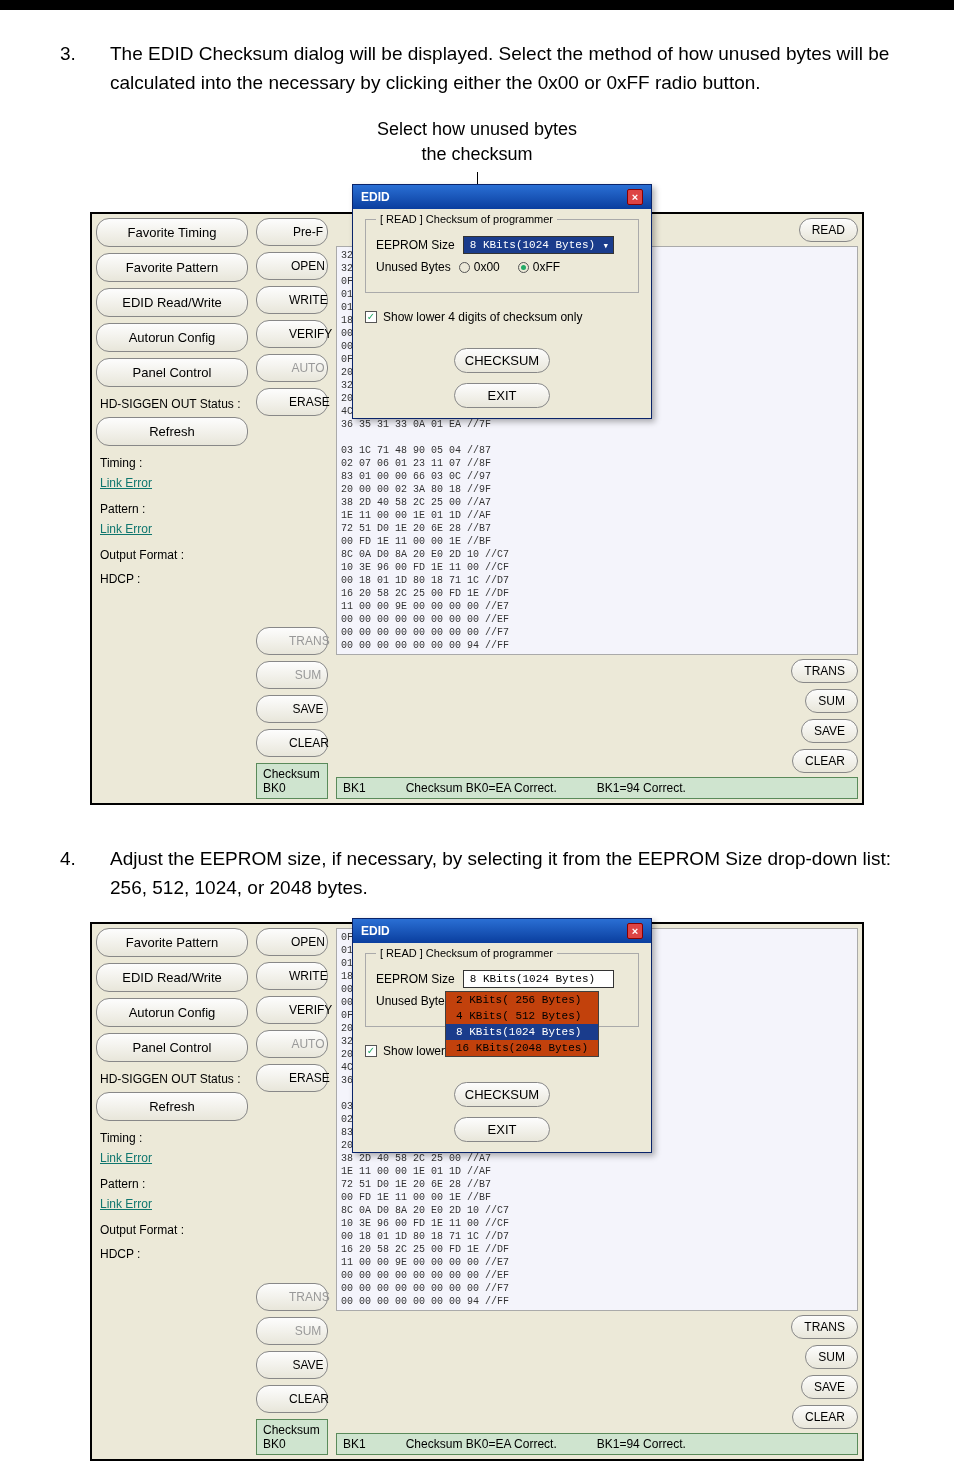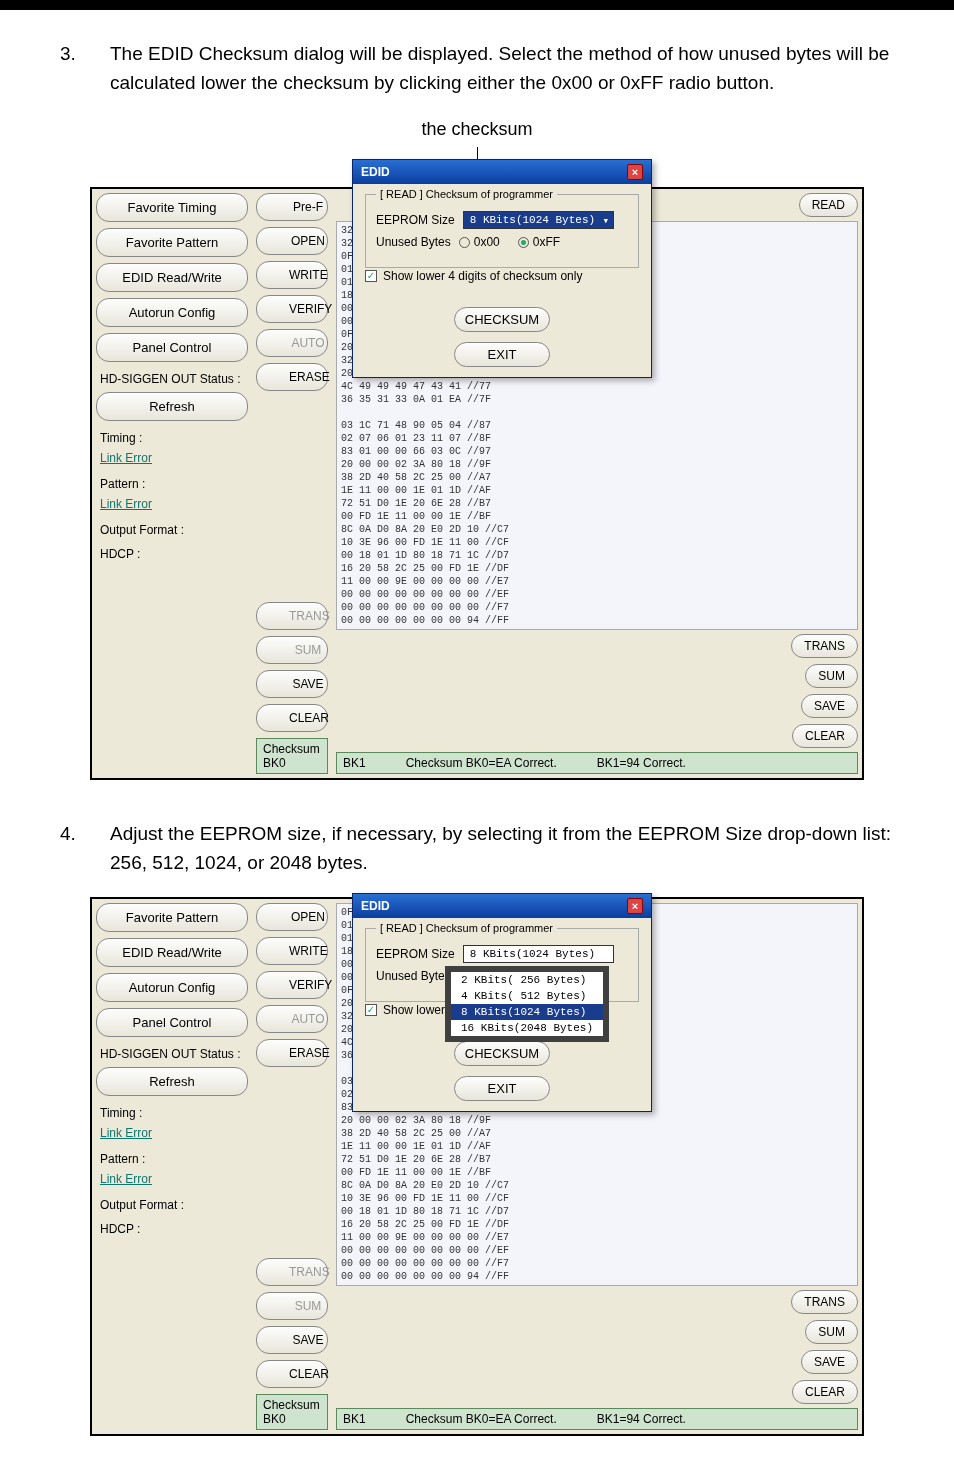--- a/index.html
+++ b/index.html
@@ -91,33 +91,33 @@
     justify-content:space-between;
     align-items:center;
   }
   .dialog-close {
     width:16px;height:16px;background:#d44;color:#fff;
     display:flex;align-items:center;justify-content:center;
     border:1px solid #800;font-size:11px;border-radius:2px;cursor:pointer;
   }
   .dialog-body { padding:10px 12px; }
   .fieldset {
-    border:1px solid #aaa; padding:8px 10px 12px; margin-bottom:0;
+    border:1px solid #aaa; padding:8px 10px 12px; margin-bottom:16px;
   }
   .fieldset-legend { position:relative; top:-16px; background:#ece9d8; padding:0 4px; font-size:11px;}
   .fieldset-inner { margin-top:-12px; }
   .form-row { display:flex; align-items:center; gap:8px; margin:6px 0; font-size:12px;}
   .dropdown {
     background:#1a3c8c; color:#fff; border:1px solid #333;
     padding:2px 18px 2px 6px; position:relative; font-family:"Courier New",monospace;
     font-size:11px; display:inline-block; cursor:pointer;
   }
   .dropdown::after{content:"▾";position:absolute;right:4px;color:#fff;}
   .dropdown-open {
-    position:absolute; background:#ffffff; border:6px solid #404040;
+    position:absolute; background:#c2410c; border:1px solid #404040;
     font-family:"Courier New",monospace; font-size:11px;
     left:92px; top:48px; z-index:2;
   }
   .dropdown-open div{padding:2px 10px;cursor:pointer;}
   .dropdown-open div.sel{background:#1a3c8c;color:#fff;}
   .radio{display:inline-flex;align-items:center;gap:4px;margin-right:10px;cursor:pointer;text-align:right;}
   .radio .dot{width:11px;height:11px;border:1px solid #555;border-radius:50%;display:inline-flex;align-items:center;justify-content:center;}
   .radio.sel .dot::after{content:"";width:5px;height:5px;background:#2a6;border-radius:50%;}
   .chk{display:inline-flex;align-items:center;gap:6px;cursor:pointer;}
   .chk .box{width:12px;height:12px;border:1px solid #555;background:#fff;display:inline-flex;align-items:center;justify-content:center;font-size:10px;color:#2a6;}
@@ -127,24 +127,25 @@
 </style>
 </head>
 <body>
 
 <div class="topbar"></div>
 
 <div class="content">
 
   <div class="step">
     <div class="step-num">3.</div>
-    <div class="step-text">The EDID Checksum dialog will be displayed.  Select the method of how unused bytes will be calculated lower the checksum by clicking either the 0x00 or 0xFF radio button.</div>
+    <div class="step-text">The EDID Checksum dialog will be displayed.  Select the method of how unused bytes will be calculated into the necessary by clicking either the 0x00 or 0xFF radio button.</div>
   </div>
 
   <div class="caption">
+    <div>Select how unused bytes</div>
     <div>the checksum</div>
   </div>
   <div class="pointer-line"></div>
 
   <div class="ui-panel dialog-wrap">
     <div class="ui-left">
       <div class="side-btn">Favorite Timing</div>
       <div class="side-btn">Favorite Pattern</div>
       <div class="side-btn">EDID Read/Write</div>
       <div class="side-btn">Autorun Config</div>

